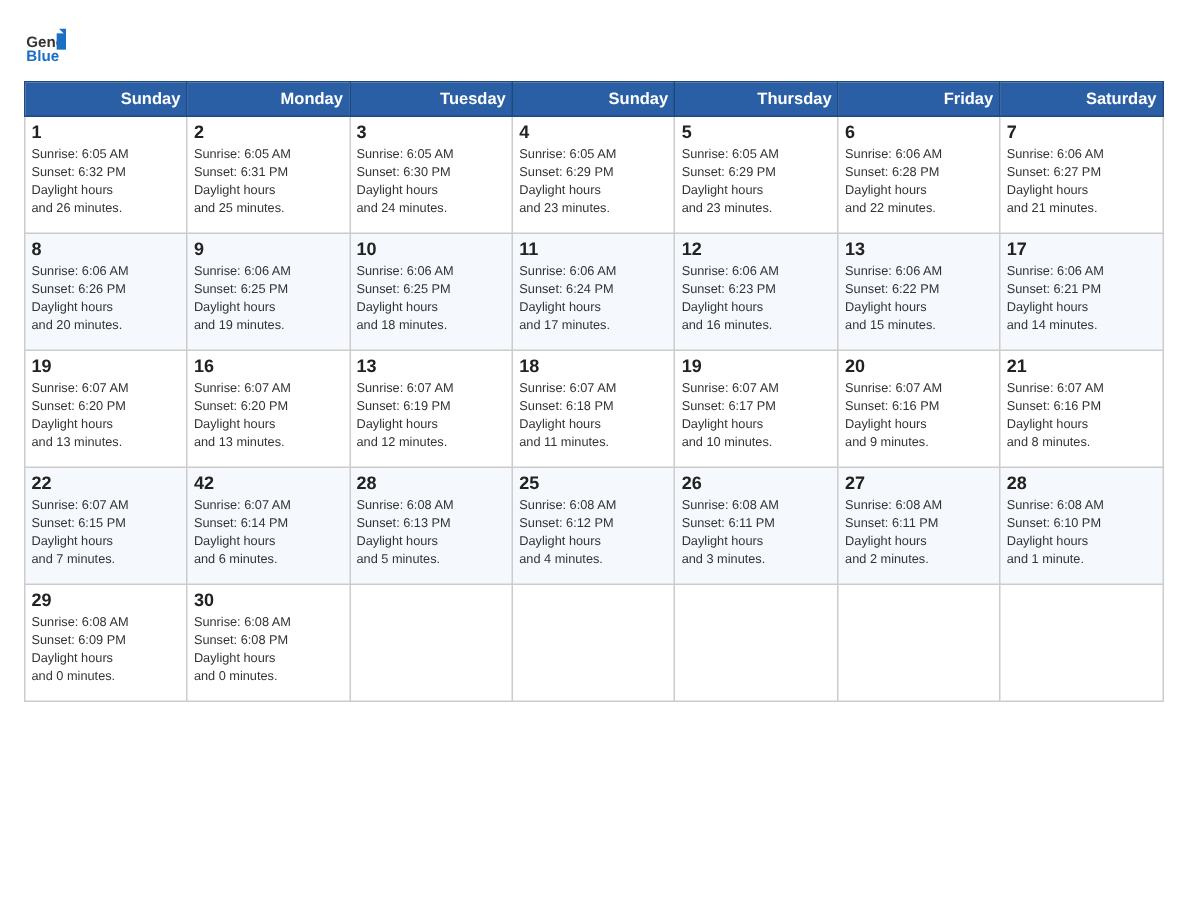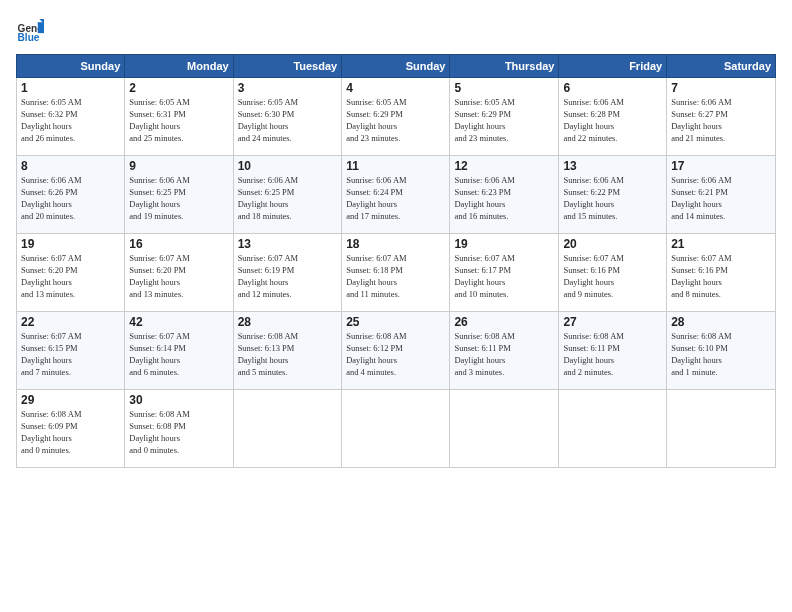--- a/index.html
+++ b/index.html
@@ -73,21 +73,20 @@
       font-size: 12px;
       font-weight: bold;
       color: #222;
       display: block;
       margin-bottom: 2px;
     }
     .day-info {
       font-size: 8.5px;
       color: #333;
       line-height: 1.4;
-      font-family: Liberation Serif, serif;
     }
     td.empty {
       background: #f9f9f9;
     }
   </style>
 </head>
 <body>
 
 <div class="page">
   <div class="header">

